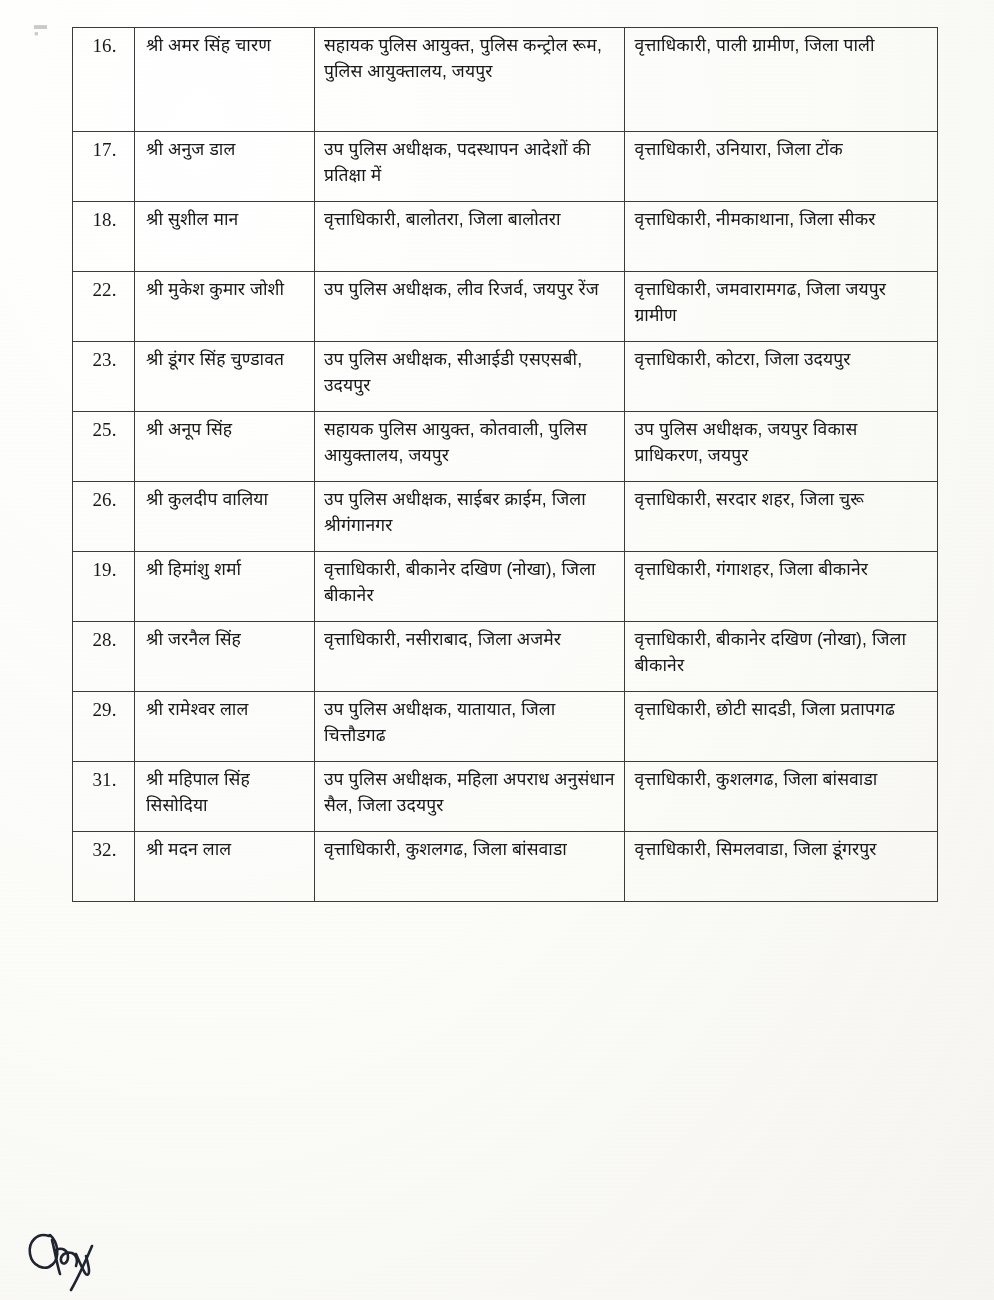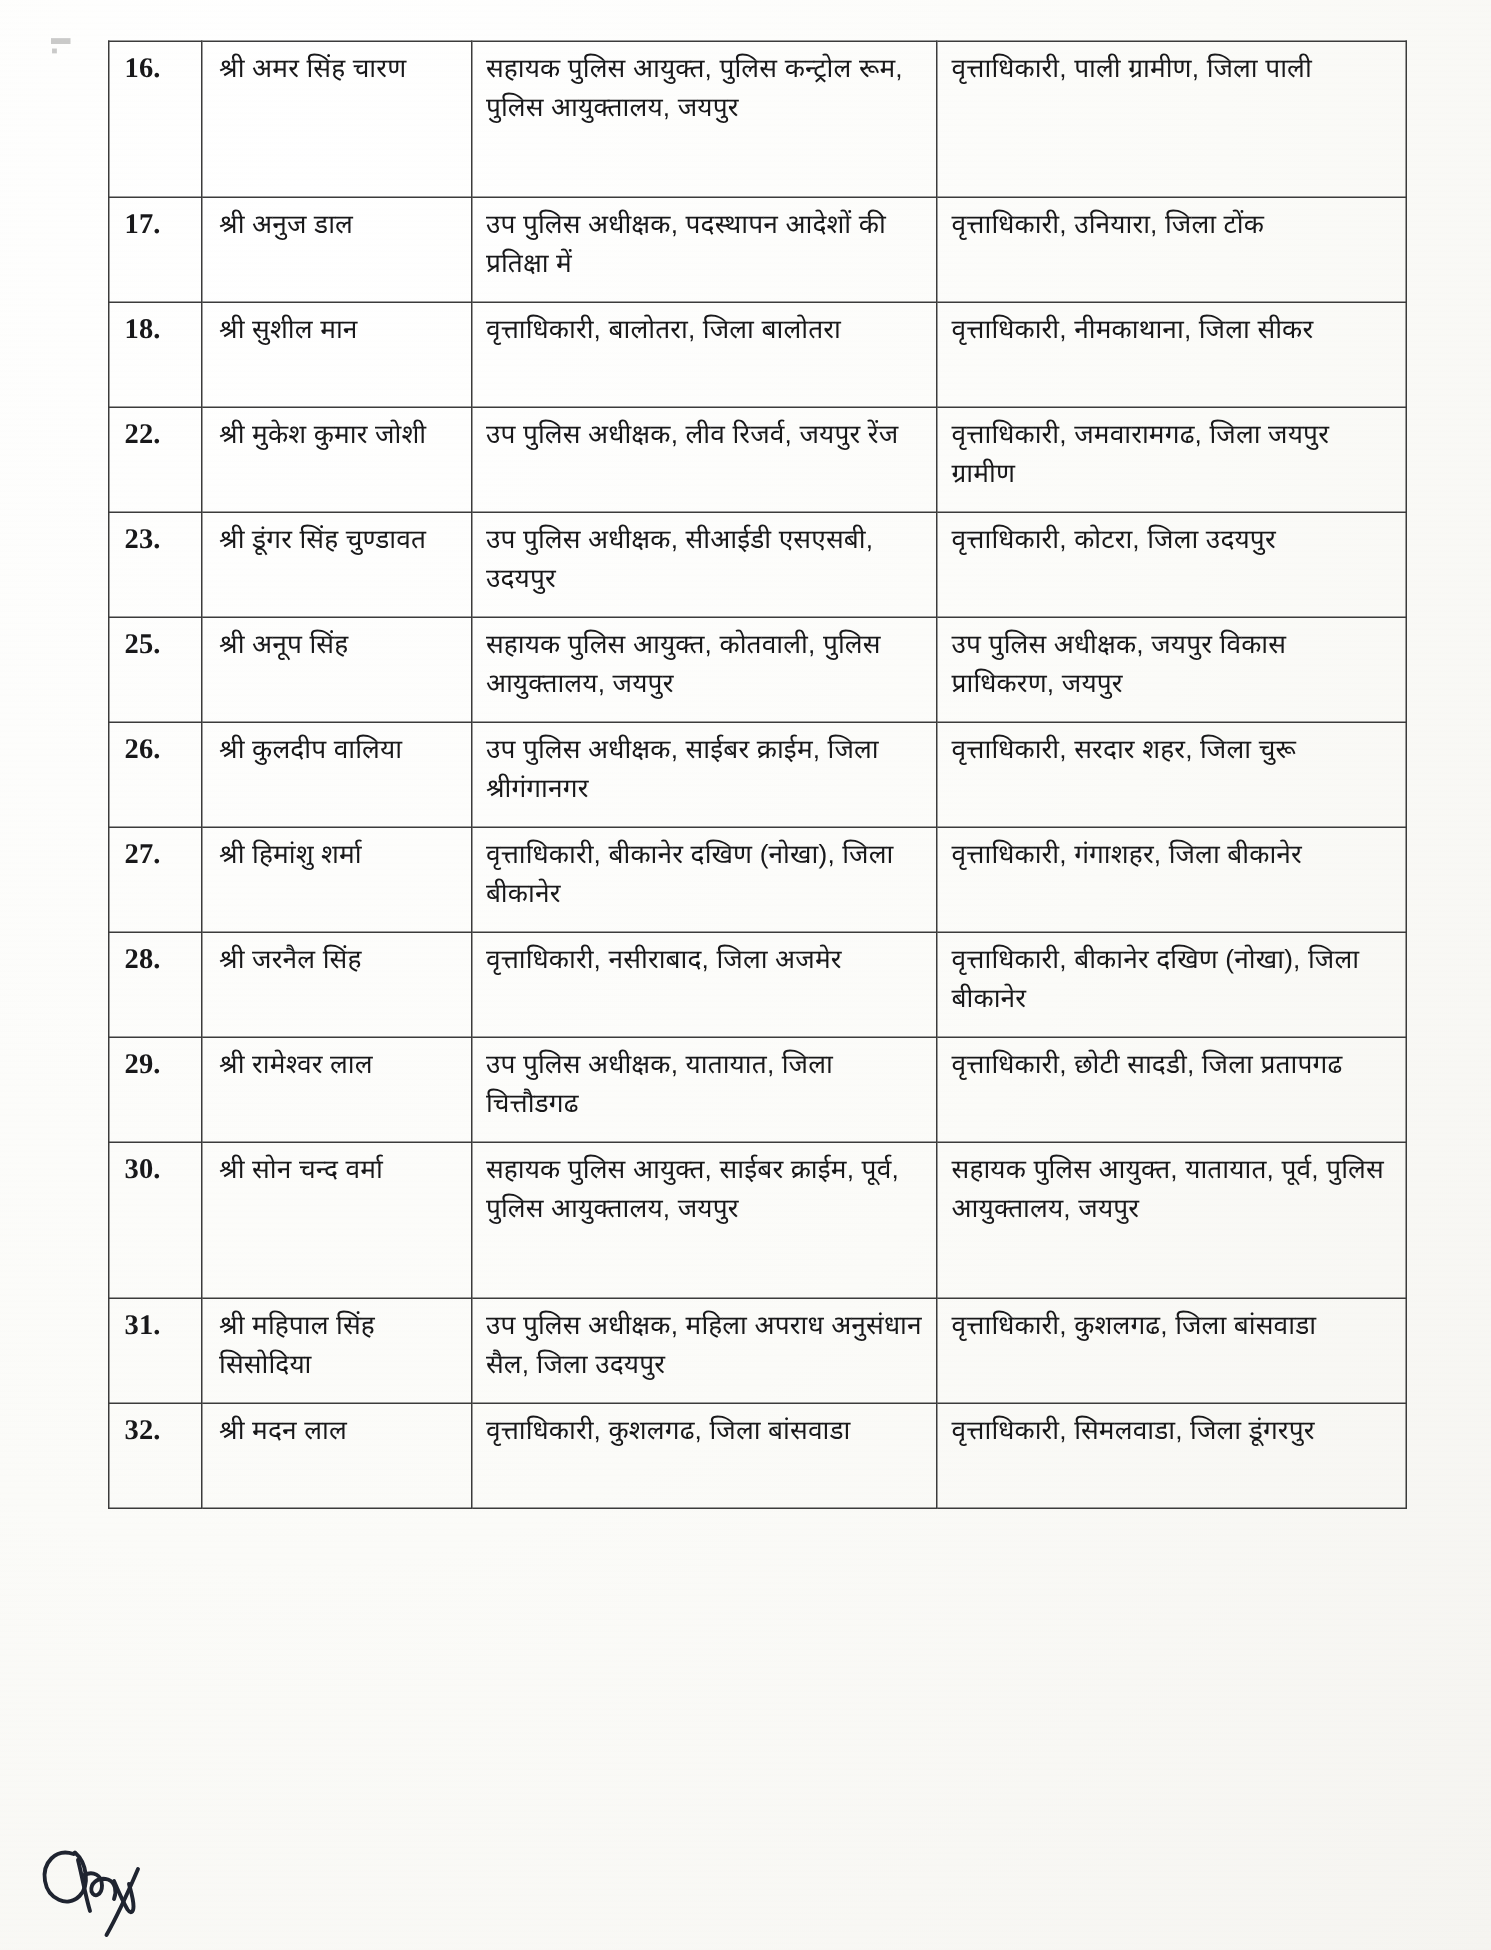--- a/index.html
+++ b/index.html
@@ -77,22 +77,22 @@
     letter-spacing: .1px;
   }
   .col-sno   { width: 58px; }
   .col-name  { width: 168px; }
   .col-from  { width: 290px; }
   .col-to    { width: 292px; }
 
   td.sno {
     font-family: "Liberation Serif", "DejaVu Serif", serif;
     font-size: 19px;
-    font-weight: 700;
-    text-align: left;
+    font-weight: 400;
+    text-align: center;
     padding-left: 10px;
     padding-top: 4px;
   }
   td.name { padding-left: 11px; }
   td.cell-text { }
 
   
   tr.h-tall    td { height: 92px; }
   tr.h-med     td { height: 58px; }
   tr.h-xtall   td { height: 106px; }
@@ -163,46 +163,40 @@
       </tr>
 
       <tr class="h-med">
         <td class="sno">26.</td>
         <td class="name">श्री कुलदीप वालिया</td>
         <td class="cell-text">उप पुलिस अधीक्षक, साईबर क्राईम, जिला श्रीगंगानगर</td>
         <td class="cell-text">वृत्ताधिकारी, सरदार शहर, जिला चुरू</td>
       </tr>
 
       <tr class="h-med">
-        <td class="sno">27.</td>
+        <td class="sno">19.</td>
         <td class="name">श्री हिमांशु शर्मा</td>
         <td class="cell-text">वृत्ताधिकारी, बीकानेर दखिण (नोखा), जिला बीकानेर</td>
         <td class="cell-text">वृत्ताधिकारी, गंगाशहर, जिला बीकानेर</td>
       </tr>
 
       <tr class="h-med">
         <td class="sno">28.</td>
         <td class="name">श्री जरनैल सिंह</td>
         <td class="cell-text">वृत्ताधिकारी, नसीराबाद, जिला अजमेर</td>
         <td class="cell-text">वृत्ताधिकारी, बीकानेर दखिण (नोखा), जिला बीकानेर</td>
       </tr>
 
       <tr class="h-med">
         <td class="sno">29.</td>
         <td class="name">श्री रामेश्वर लाल</td>
         <td class="cell-text">उप पुलिस अधीक्षक, यातायात, जिला चित्तौडगढ</td>
         <td class="cell-text">वृत्ताधिकारी, छोटी सादडी, जिला प्रतापगढ</td>
       </tr>
 
-      <tr class="h-tall">
-        <td class="sno">30.</td>
-        <td class="name">श्री सोन चन्द वर्मा</td>
-        <td class="cell-text">सहायक पुलिस आयुक्त, साईबर क्राईम, पूर्व, पुलिस आयुक्तालय, जयपुर</td>
-        <td class="cell-text">सहायक पुलिस आयुक्त, यातायात, पूर्व, पुलिस आयुक्तालय, जयपुर</td>
-      </tr>
 
       <tr class="h-med">
         <td class="sno">31.</td>
         <td class="name">श्री महिपाल सिंह सिसोदिया</td>
         <td class="cell-text">उप पुलिस अधीक्षक, महिला अपराध अनुसंधान सैल, जिला उदयपुर</td>
         <td class="cell-text">वृत्ताधिकारी, कुशलगढ, जिला बांसवाडा</td>
       </tr>
 
       <tr class="h-med">
         <td class="sno">32.</td>

